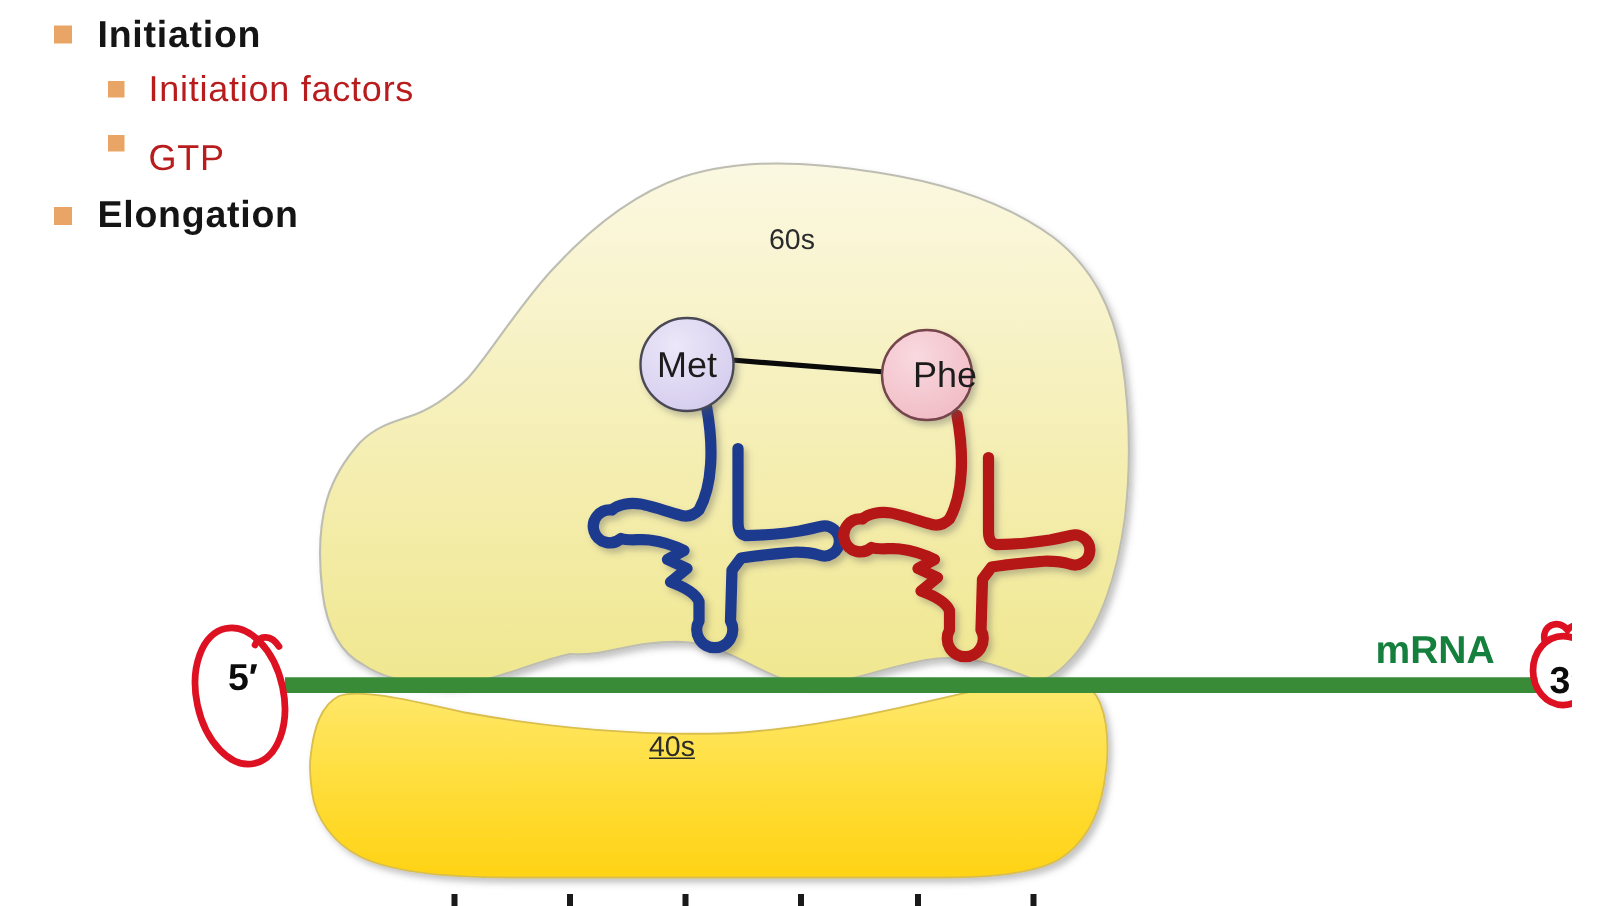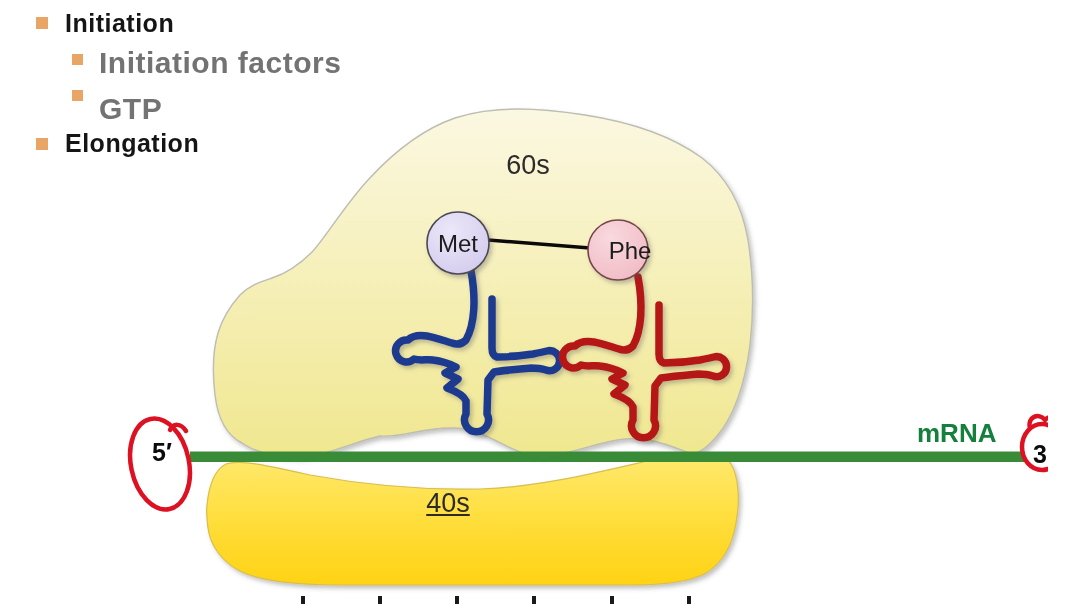--- a/index.html
+++ b/index.html
@@ -4,22 +4,22 @@
 <style>
   html,body{margin:0;padding:0;background:#ffffff;}
   .stage{
     position:relative;width:1048px;height:604px;background:#ffffff;overflow:hidden;
     font-family:"Liberation Sans", sans-serif;
   }
   .stage svg{position:absolute;left:0;top:0;}
   .lbl{position:absolute;white-space:nowrap;color:#111;}
   .bullet-sq{position:absolute;background:#E9A566;}
   .b1{font-size:25px;font-weight:bold;color:#151515;letter-spacing:0.5px;}
-  .b2{font-size:30px;font-weight:bold;color:#737373;letter-spacing:0.5px;}
-  .subunit-lbl{font-size:27px;color:#2b2b2b;transform:translateX(-50%);}
+  .b2{font-size:24px;font-weight:normal;color:#b91c1c;letter-spacing:0.5px;}
+  .subunit-lbl{font-size:19px;color:#2b2b2b;transform:translateX(-50%);}
   .aa-lbl{font-size:24px;color:#1c1c1c;transform:translate(-50%,-50%);}
   .mrna-lbl{font-size:26px;font-weight:bold;color:#15803d;}
   .prime-lbl{font-size:25px;font-weight:bold;color:#0b0b0b;}
 </style>
 </head>
 <body>
 
 <div class="stage">
 
   <svg width="1076" height="604" viewBox="0 0 1076 604">

